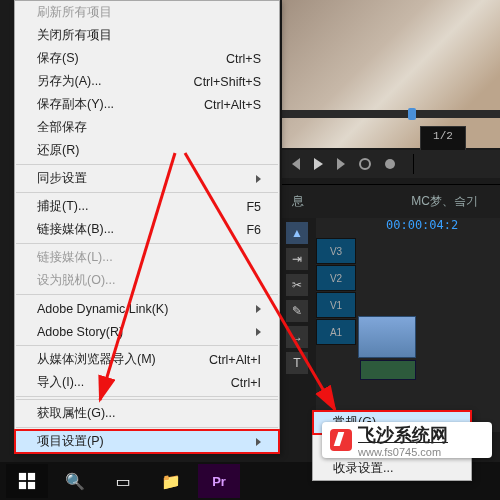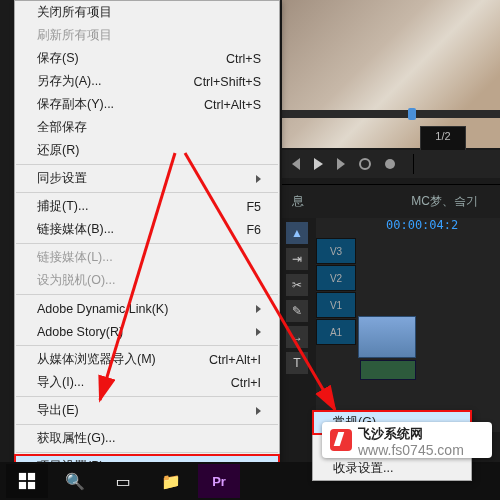--- a/index.html
+++ b/index.html
@@ -1,20 +1,20 @@
 <!DOCTYPE html>
 <html><head>
 <meta charset="utf-8">
 <style>
   *{box-sizing:border-box;margin:0;padding:0;font-family:"Microsoft YaHei",Arial,sans-serif;}
   body{width:500px;height:500px;background:#1b1b1b;overflow:hidden;position:relative;}
   .bg-photo{position:absolute;left:282px;top:0;width:218px;height:148px;background:linear-gradient(135deg,#a29080 0%,#c7b8a8 40%,#e0d8cc 55%,#bca58c 80%);}
   .bg-scrub{position:absolute;left:282px;top:110px;width:218px;height:8px;background:#2a2a2a;}
   .bg-scrub .knob{position:absolute;left:58%;top:-2px;width:8px;height:12px;background:#4a90d9;border-radius:2px;}
-  .zoom-badge{position:absolute;left:420px;top:126px;width:46px;height:30px;background:#111;color:#bbb;font-size:11px;line-height:18px;text-align:center;border:1px solid #333;}
+  .zoom-badge{position:absolute;left:420px;top:126px;width:46px;height:30px;background:#111;color:#bbb;font-size:11px;line-height:18px;text-align:center;border:1px solid #333;font-family:Liberation Mono, monospace;}
   .tool-row{position:absolute;left:282px;top:150px;right:0;height:28px;background:#232323;display:flex;align-items:center;gap:14px;padding-left:10px;}
   .ico-prev{border-style:solid;border-width:6px 8px 6px 0;border-color:transparent #999 transparent transparent;width:0;height:0;}
   .ico-play{border-style:solid;border-width:6px 0 6px 9px;border-color:transparent transparent transparent #ccc;width:0;height:0;}
   .ico-next{border-style:solid;border-width:6px 0 6px 8px;border-color:transparent transparent transparent #999;width:0;height:0;}
   .ico-loop{width:12px;height:12px;border:2px solid #999;border-radius:50%;}
   .ico-rec{width:10px;height:10px;background:#999;border-radius:50%;}
   .tool-divider{width:1px;height:20px;background:#000;margin:0 4px;}
   .timeline-hdr{position:absolute;left:282px;top:184px;right:0;height:34px;background:#1e1e1e;border-top:1px solid #000;display:flex;align-items:center;}
   .tab-s{color:#9aa;font-size:12px;padding:0 10px;}
   .tc{color:#39a0ff;font-size:12px;font-family:monospace;padding-left:6px;}
@@ -49,22 +49,22 @@
   .taskbar{position:absolute;left:0;bottom:0;width:100%;height:38px;background:#101010;display:flex;align-items:center;gap:6px;padding-left:6px;}
   .tbtn{width:42px;height:34px;display:flex;align-items:center;justify-content:center;color:#fff;font-size:16px;}
   .start{background:#0b0b0b;}
   .start svg{width:18px;height:18px;}
   .pr{background:#2a0033;color:#d99bff;font-weight:bold;font-size:13px;}
 
   
   .wm{position:absolute;right:8px;bottom:42px;width:170px;height:36px;background:#fff;border-radius:4px;display:flex;align-items:center;gap:6px;padding:0 8px;z-index:60;box-shadow:0 1px 4px rgba(0,0,0,0.4);}
   .wm .logo{width:22px;height:22px;background:#e33;border-radius:4px;position:relative;}
   .wm .logo:before{content:"";position:absolute;left:6px;top:3px;width:6px;height:14px;background:#fff;transform:skewX(-18deg);}
-  .wm .txt{font-size:13px;font-weight:bold;color:#222;}
-  .wm .sub{font-size:14px;color:#888;display:block;line-height:1;}
+  .wm .txt{font-size:18px;font-weight:bold;color:#222;text-decoration:underline;}
+  .wm .sub{font-size:11px;color:#888;display:block;line-height:1;}
 </style>
 </head>
 <body>
 
 <div class="bg-photo"></div>
 <div class="bg-scrub">
     <div class="knob"></div>
   </div>
 <div class="zoom-badge">1/2</div>
 
@@ -94,27 +94,27 @@
   <span>⇥</span>
   <span>✂</span>
   <span>✎</span>
   <span>↔</span>
   <span>T</span>
 </div>
 <div class="clip"></div>
 <div class="clip2"></div>
 
 <div class="menu">
-  <div class="item">
-      <span>关闭所有项目</span>
-    </div>
   <div class="item disabled">
       <span>刷新所有项目</span>
     </div>
   <div class="item">
+      <span>关闭所有项目</span>
+    </div>
+  <div class="item">
       <span>保存(S)</span>
       <span>Ctrl+S</span>
     </div>
   <div class="item">
       <span>另存为(A)...</span>
       <span>Ctrl+Shift+S</span>
     </div>
   <div class="item">
       <span>保存副本(Y)...</span>
       <span>Ctrl+Alt+S</span>
@@ -158,24 +158,20 @@
   <div class="sep"></div>
   <div class="item">
       <span>从媒体浏览器导入(M)</span>
       <span>Ctrl+Alt+I</span>
     </div>
   <div class="item">
       <span>导入(I)...</span>
       <span>Ctrl+I</span>
     </div>
   <div class="sep"></div>
-  <div class="item">
-      <span>导出(E)</span>
-      <span class="arrow-r"></span>
-    </div>
   <div class="sep"></div>
   <div class="item">
       <span>获取属性(G)...</span>
     </div>
   <div class="sep"></div>
   <div class="item hl boxed">
       <span>项目设置(P)</span>
       <span class="arrow-r"></span>
     </div>
 

